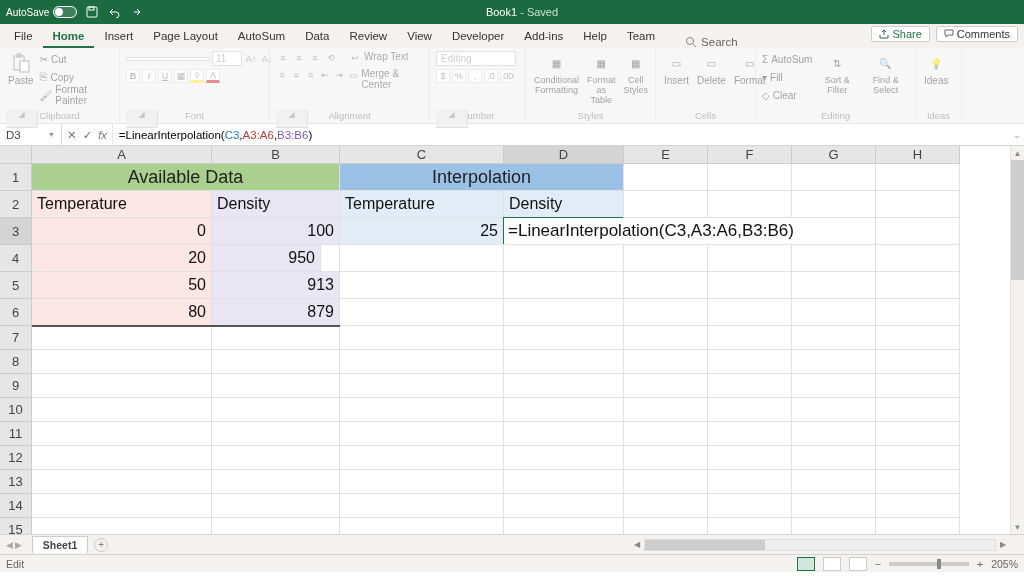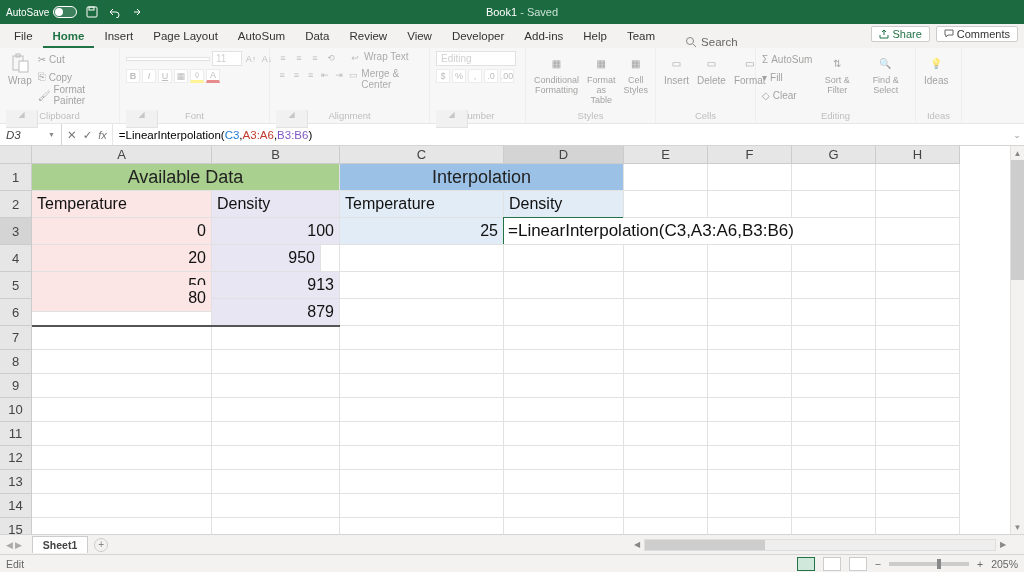--- a/index.html
+++ b/index.html
@@ -42,21 +42,21 @@
   .smallrow div { display: flex; align-items: center; gap: 3px; height: 16px; }
   .fontbox, .sizebox { border: 1px solid #ccc; background: #fff; padding: 1px 3px; font-size: 10px; color: #aaa; }
   .fontbox { width: 84px; } .sizebox { width: 30px; }
   .mini { width: 14px; height: 14px; border: 1px solid #ddd; background: #fff; display: inline-flex; align-items: center; justify-content: center; font-size: 9px; color: #888; }
   .mini.nob { border: none; background: none; }
   .fmtbox { border: 1px solid #ccc; background: #fff; padding: 1px 4px; font-size: 10px; color: #aaa; width: 80px; }
   .disabled { opacity: 0.55; }
 
   
   .fbar { height: 22px; border-bottom: 1px solid #d4d4d4; display: flex; align-items: center; font-size: 11.5px; background: #fff; }
-  .namebox { width: 62px; border-right: 1px solid #d4d4d4; padding: 0 6px; display: flex; align-items: center; justify-content: space-between; height: 100%; font-style: italic; }
+  .namebox { width: 62px; border-right: 1px solid #d4d4d4; padding: 0 6px; display: flex; align-items: center; justify-content: space-between; height: 100%; }
   .namebox .dd { font-size: 7px; color: #888; }
   .fxbtns { display: flex; align-items: center; gap: 6px; padding: 0 5px; color: #777; height: 100%; border-right: 1px solid #e6e6e6; }
   .fxbtns .fx { font-style: italic; font-size: 11px; }
   .formula { padding: 0 6px; flex: 1; }
   .formula .p1 { color: #000; }
   .formula .a1 { color: #1f7bd6; }
   .formula .a2 { color: #c0392b; }
   .formula .a3 { color: #7e57c2; }
   .expand { width: 14px; color: #999; font-size: 9px; text-align: center; }
 
@@ -183,21 +183,21 @@
   <div class="group" style="width:120px">
     <div class="gbody">
       <div class="bigbtn">
         <div class="icon">
             <svg width="20" height="20" viewBox="0 0 20 20" fill="none" stroke="#888">
               <rect x="3" y="3" width="10" height="14"></rect>
               <rect x="6" y="1" width="4" height="3"></rect>
               <rect x="9" y="8" width="9" height="11" fill="#fff"></rect>
             </svg>
           </div>
-        <span>Wrap</span>
+        <span>Paste</span>
       </div>
       <div class="smallrow">
         <div>
             <span>✂</span>
             <span>Cut</span>
           </div>
         <div>
             <span>⎘</span>
             <span>Copy</span>
           </div>
@@ -520,21 +520,21 @@
       <div class="cell lbl-pink" style="left: 0px; top: 27px; width: 180px; height: 27px;">Temperature</div>
       <div class="cell lbl-lav" style="left: 180px; top: 27px; width: 128px; height: 27px;">Density</div>
       <div class="cell lbl-blue" style="left: 308px; top: 27px; width: 164px; height: 27px;">Temperature</div>
       <div class="cell lbl-blue" style="left: 472px; top: 27px; width: 120px; height: 27px;">Density</div>
       <div class="cell lbl-pink num" style="left: 0px; top: 54px; width: 180px; height: 27px;">0</div>
       <div class="cell lbl-lav num" style="left: 180px; top: 54px; width: 128px; height: 27px;">100</div>
       <div class="cell lbl-pink num" style="left: 0px; top: 81px; width: 180px; height: 27px;">20</div>
       <div class="cell lbl-lav num" style="left: 180px; top: 81px; width: 109px; height: 27px;">950</div>
       <div class="cell lbl-pink num" style="left: 0px; top: 108px; width: 180px; height: 27px;">50</div>
       <div class="cell lbl-lav num" style="left: 180px; top: 108px; width: 128px; height: 27px;">913</div>
-      <div class="cell lbl-pink num" style="left: 0px; top: 121px; width: 180px; height: 27px;">80</div>
+      <div class="cell lbl-pink num" style="left: 0px; top: 135px; width: 180px; height: 27px;">80</div>
       <div class="cell lbl-lav num" style="left: 180px; top: 135px; width: 128px; height: 27px;">879</div>
       <div class="cell lbl-blue num" style="left: 308px; top: 54px; width: 164px; height: 27px;">25</div>
       <div class="cell lbl-blue" style="left: 472px; top: 54px; width: 120px; height: 27px;"></div>
       <div class="thickborder" style="left: 0px; top: 161px; width: 308px; height: 1px;"></div>
       <div class="overflow" style="left: 472px; top: 54px;">=LinearInterpolation(C3,A3:A6,B3:B6)</div>
       <div class="active-cell" style="left: 471px; top: 53px; width: 120px; height: 27px;"></div>
     </div>
   <div class="vscroll">
     <div class="arr">▲</div>
       <div class="track">

